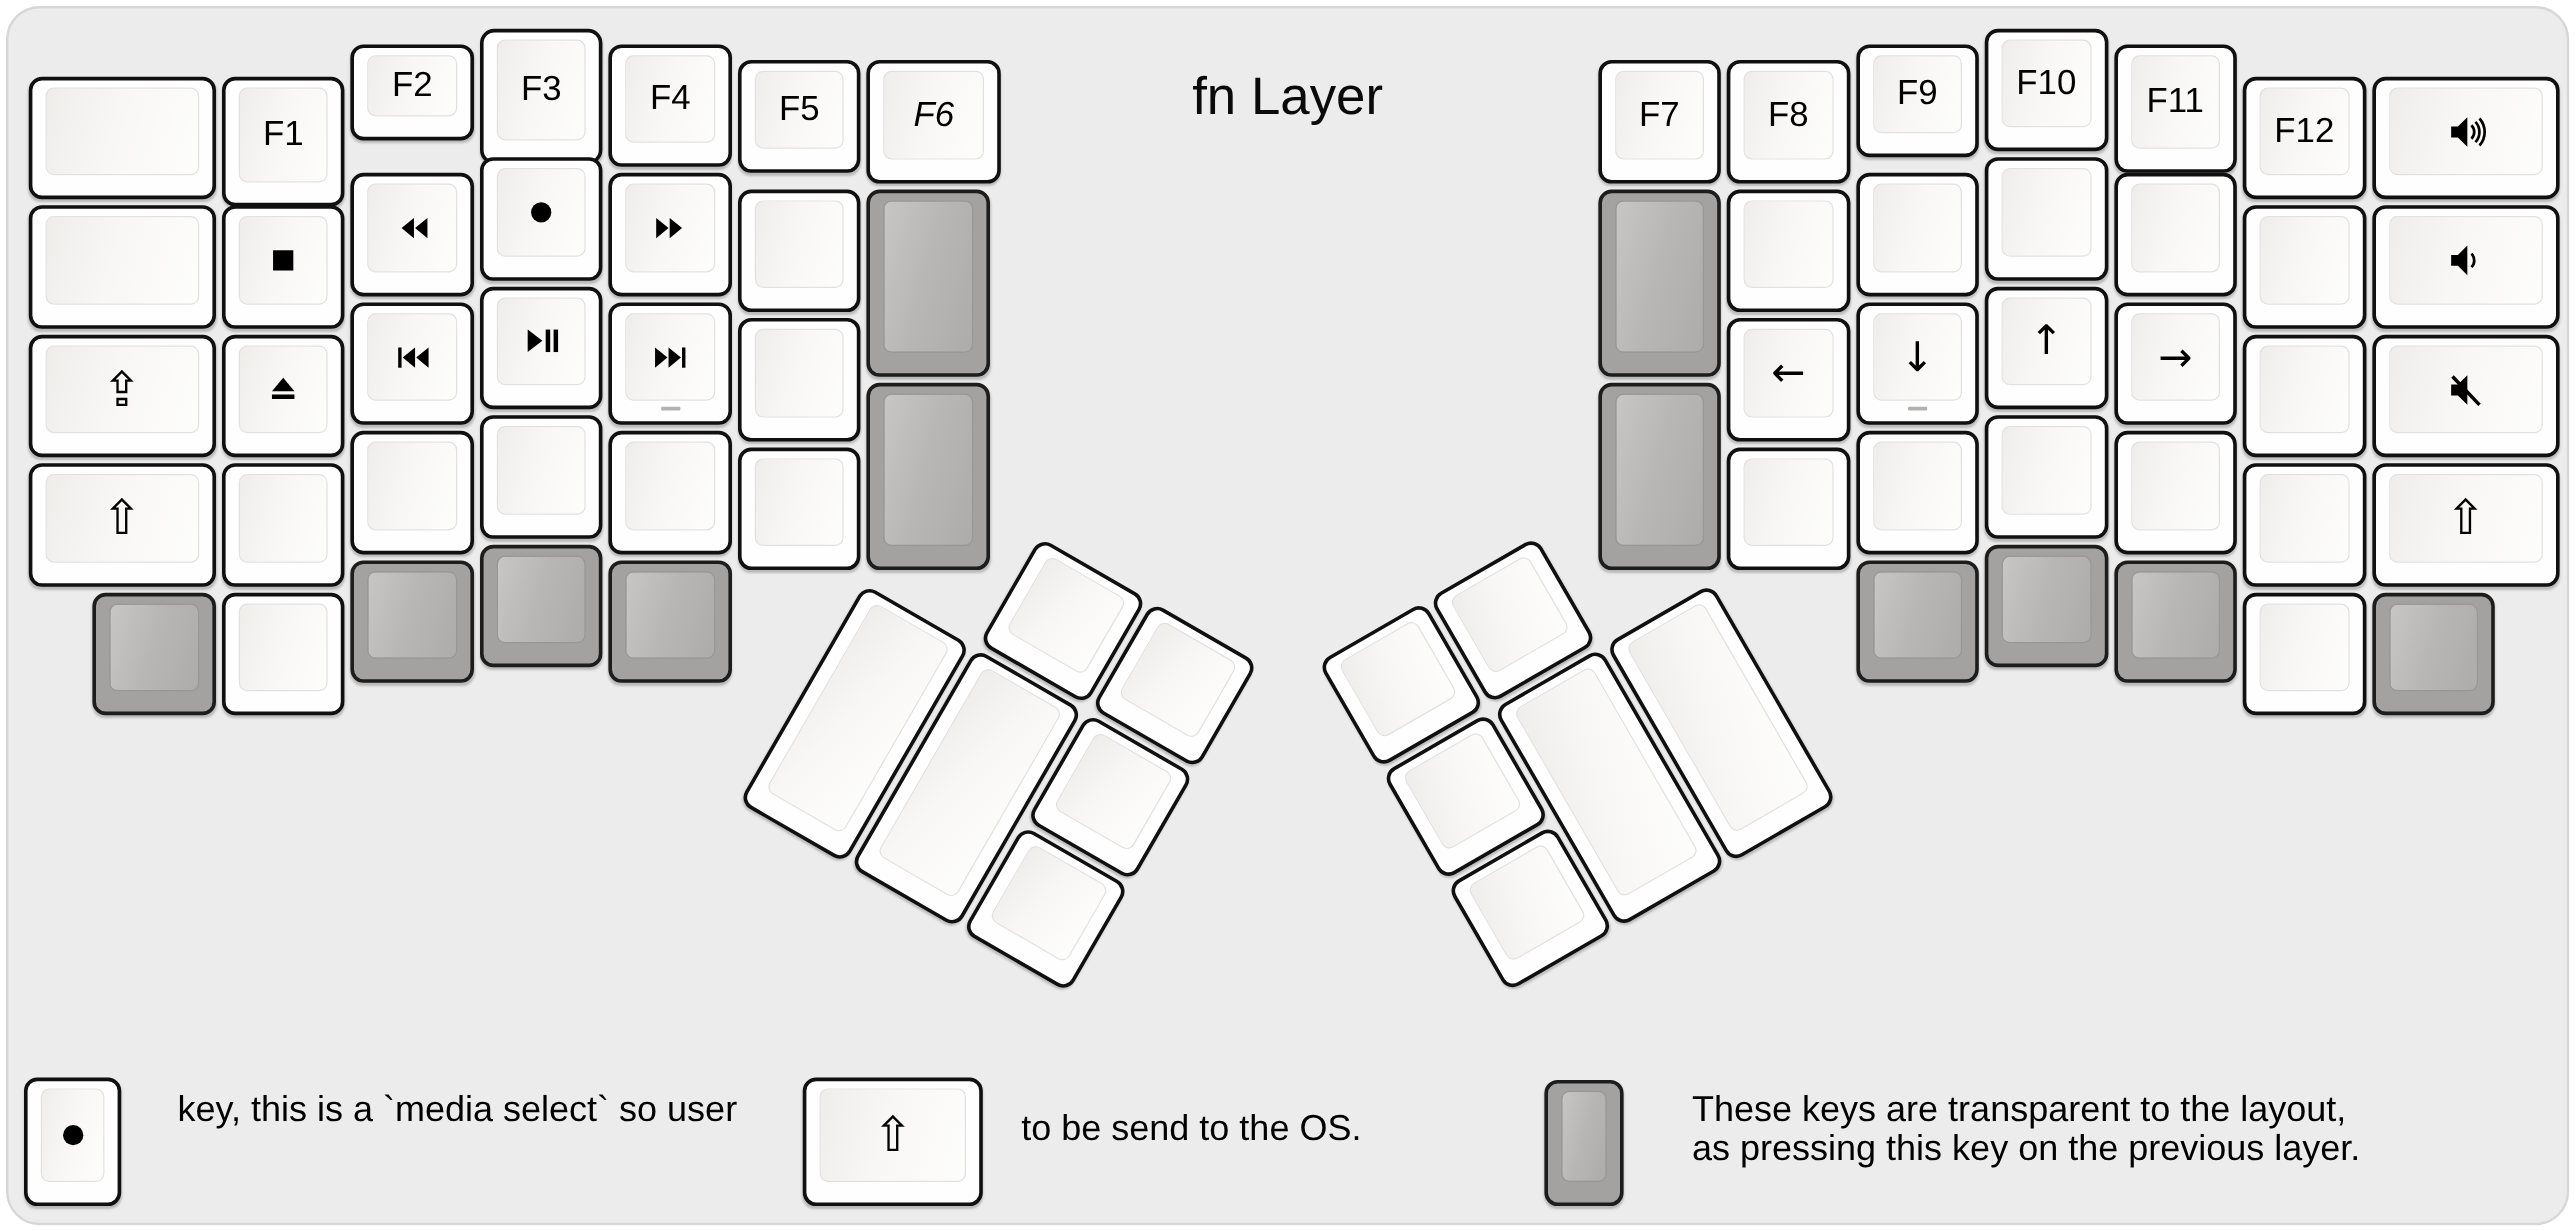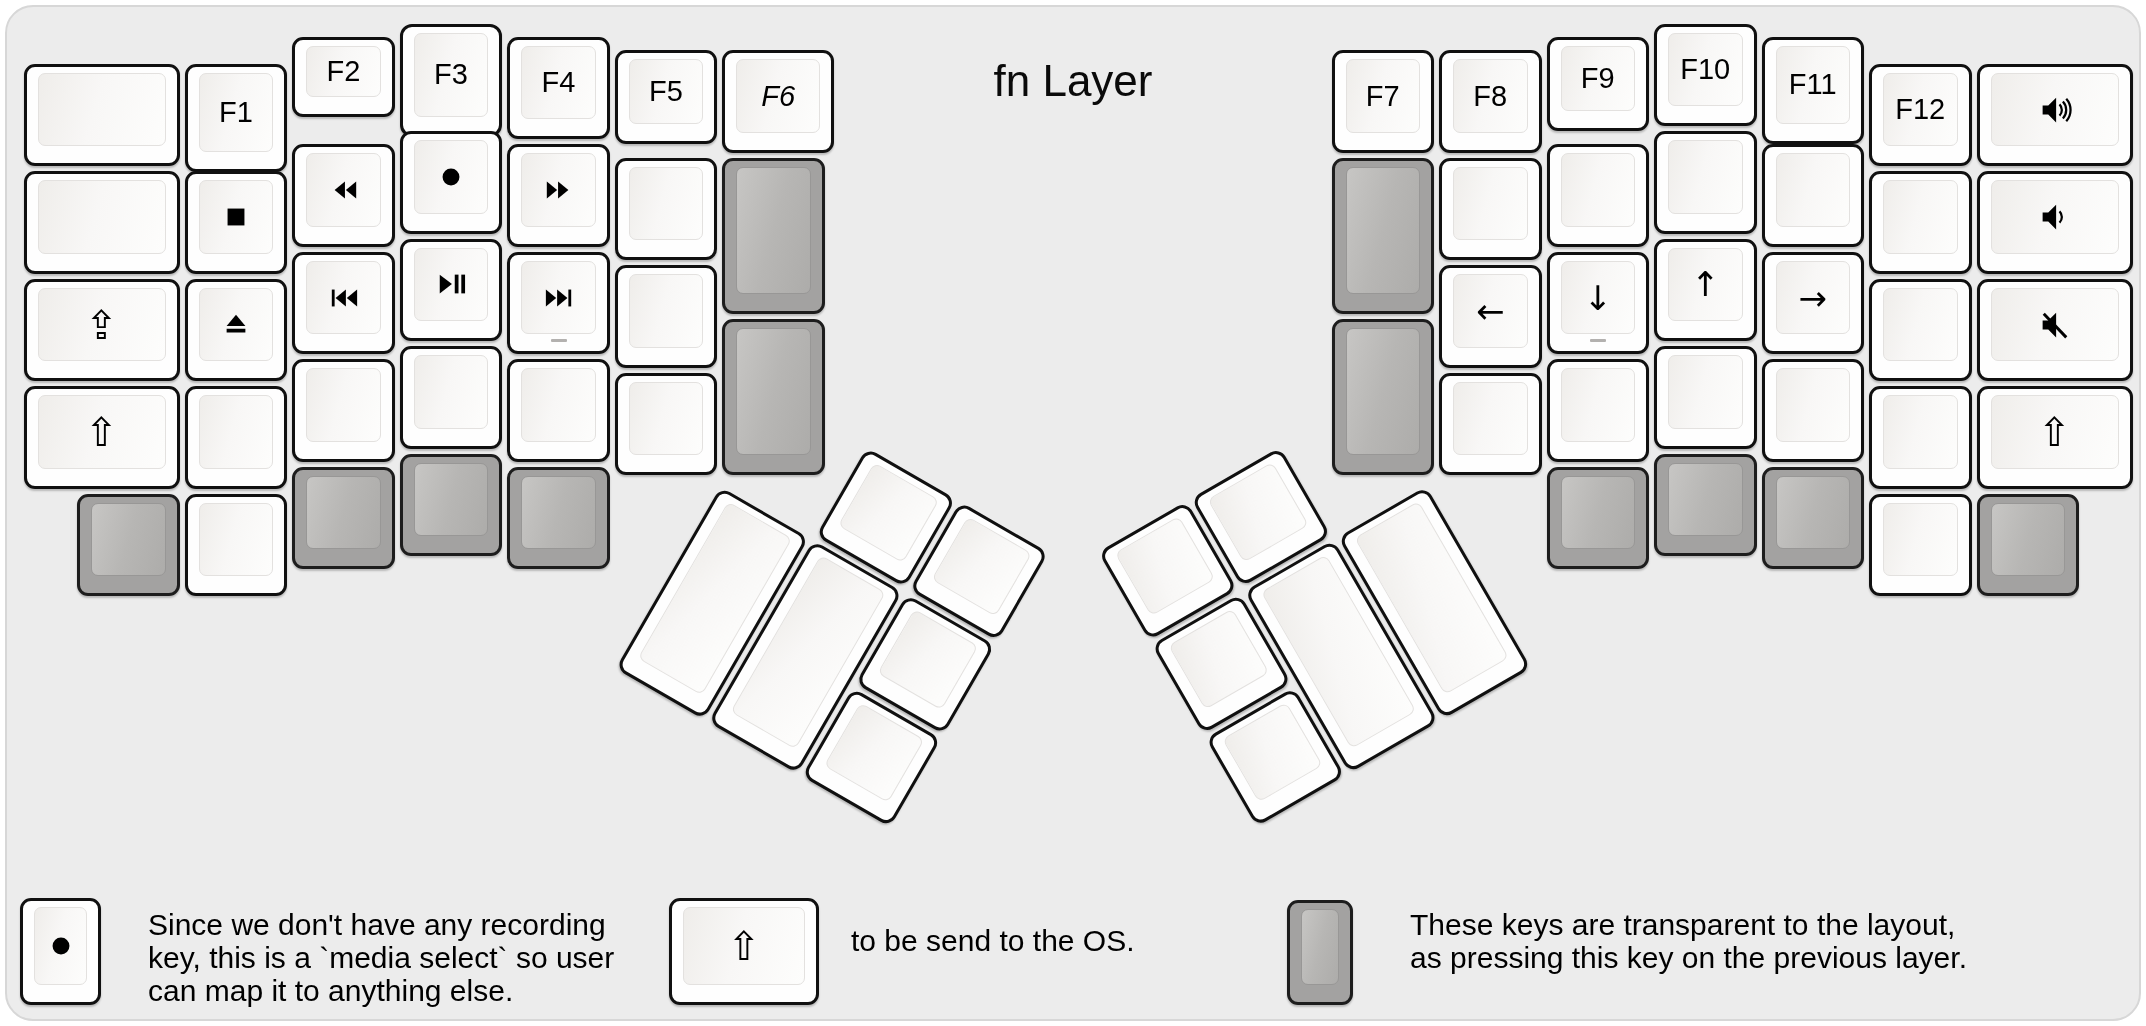--- a/index.html
+++ b/index.html
@@ -397,23 +397,21 @@
       <div class="key key-white" style="left: 20px; top: 898px; width: 81px; height: 107px;">
         <div class="key-top">
           <span class="key-icon">
             <svg viewBox="0 0 32 32" fill="#000" xmlns="http://www.w3.org/2000/svg">
               <circle cx="16" cy="16" r="9"></circle>
             </svg>
           </span>
         </div>
       </div>
       <div class="legend-text" style="left: 148px; top: 908px;">
-        <div>Since we don't have any recording</div>
         <div>key, this is a `media select` so user</div>
-        <div>can map it to anything else.</div>
       </div>
     </div>
     <div>
       <div class="key key-white" style="left: 669px; top: 898px; width: 150px; height: 107px;">
         <div class="key-top">
           <span class="key-label glyph-shift">⇧</span>
         </div>
       </div>
       <div class="legend-text" style="left: 851px; top: 924px;">
         <div>to be send to the OS.</div>

